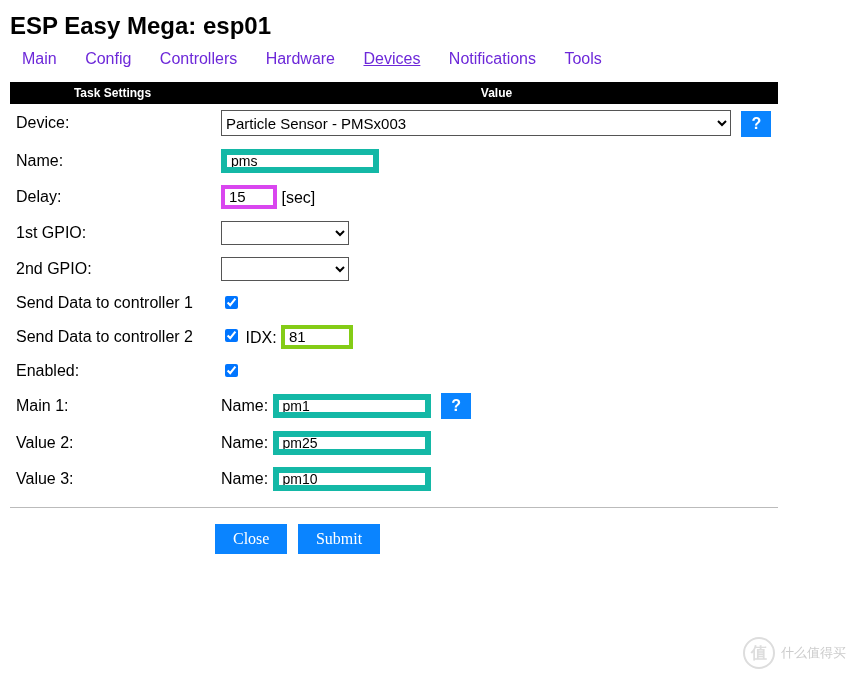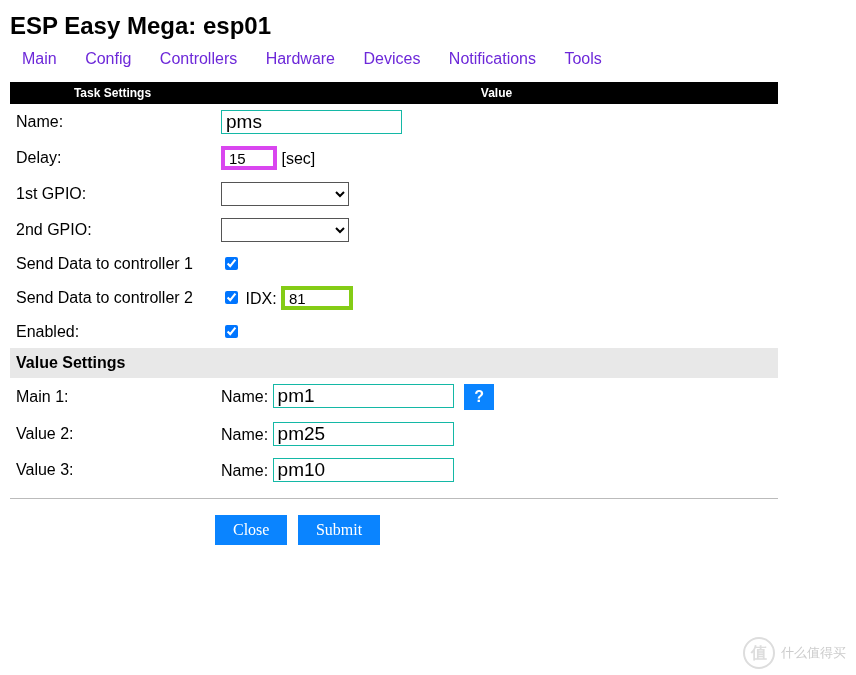--- a/index.html
+++ b/index.html
@@ -24,20 +24,21 @@
     margin: 10px 0 14px 0;
   }
   .nav a {
     color: #6d28d9;
     text-decoration: none;
     font-size: 16px;
     margin: 0 12px;
     cursor: pointer;
   }
   .nav a.active {
+    text-decoration: underline;
   }
   table.settings {
     border-collapse: collapse;
     width: 768px;
   }
   table.settings th {
     background: #000;
     color: #fff;
     font-weight: bold;
     font-size: 12px;
@@ -47,25 +48,25 @@
   table.settings td {
     padding: 6px 6px;
     vertical-align: middle;
     font-size: 16px;
     white-space: nowrap;
   }
   table.settings td.label {
     width: 205px;
   }
   input[type="text"].wide {
-    width: 181px;
-    height: 24px;
-    font-size: 19px;
+    width: 158px;
+    height: 24px;
+    font-size: 14px;
     padding: 2px 4px;
-    border: 1px solid #14b8a6;
+    border: 6px solid #14b8a6;
   }
   input[type="text"].small {
     width: 56px;
     height: 24px;
     font-size: 15px;
     padding: 2px 4px;
     border: 4px solid #d946ef;
   }
   input[type="text"].idx {
     width: 72px;
@@ -167,20 +168,29 @@
     <a>Tools</a>
   </div>
 
   <table class="settings">
     <tbody>
         <tr>
       <th>Task Settings</th>
       <th>Value</th>
     </tr>
 
+    <tr>
+      <td class="label">Device:</td>
+      <td>
+        <select class="device">
+          <option>Particle Sensor - PMSx003</option>
+        </select>
+        <span class="help-btn">?</span>
+      </td>
+    </tr>
 
     <tr>
       <td class="label">Name:</td>
       <td>
         <input type="text" class="wide" value="pms" style="">
       </td>
     </tr>
 
     <tr>
       <td class="label">Delay:</td>
@@ -224,23 +234,20 @@
       </td>
     </tr>
 
     <tr>
       <td class="label">Enabled:</td>
       <td>
         <input type="checkbox" checked="" style="">
       </td>
     </tr>
 
-    <tr class="section-header">
-      <td colspan="2">Value Settings</td>
-    </tr>
 
     <tr>
       <td class="label">Main 1:</td>
       <td>
         <span>Name:</span>
         <input type="text" class="wide" value="pm1" style="">
         <span class="help-btn">?</span>
       </td>
     </tr>
 

